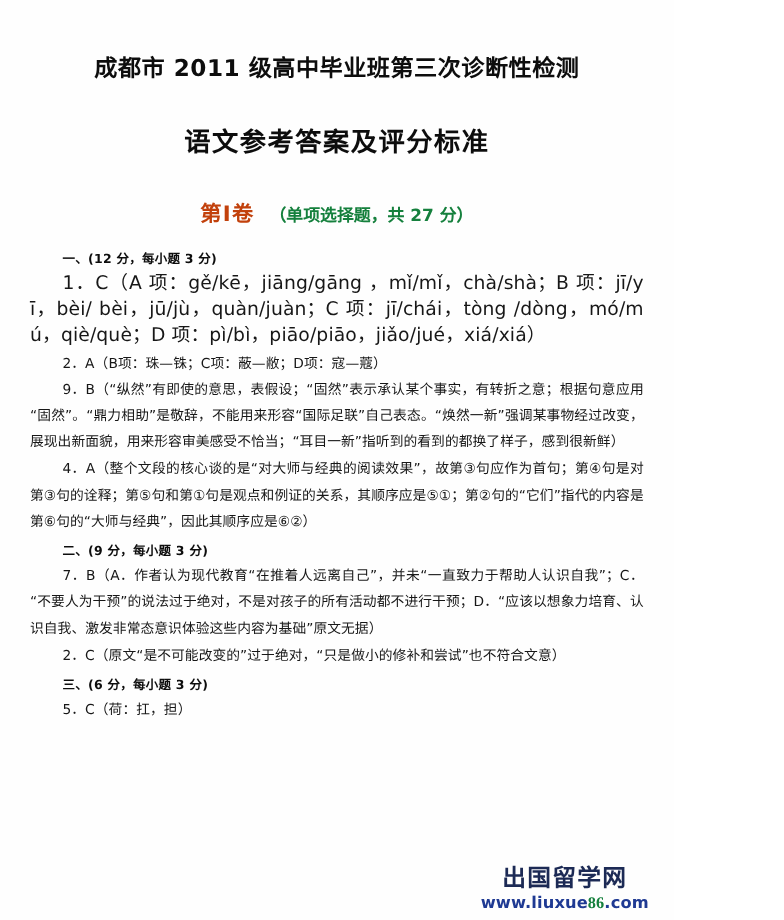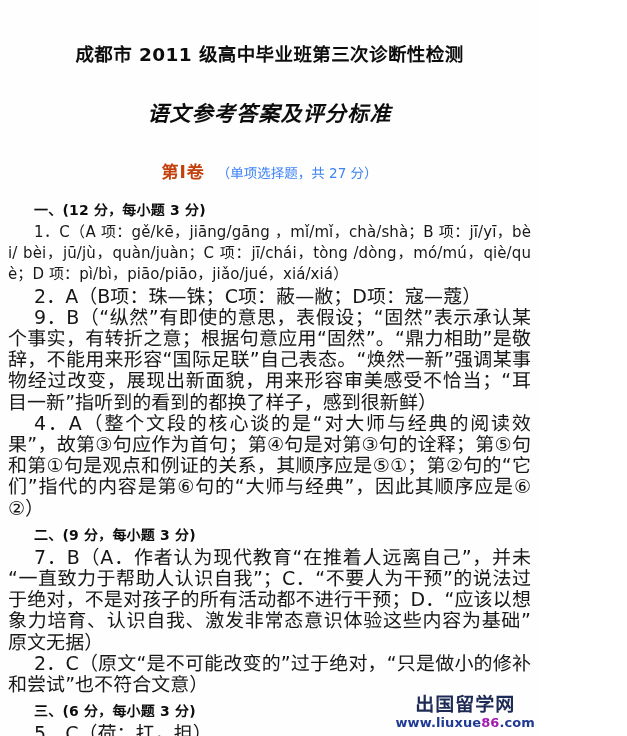--- a/index.html
+++ b/index.html
@@ -16,21 +16,21 @@
     font-family: "DejaVu Sans", "Liberation Sans", sans-serif;
     color: #171717;
     -webkit-font-smoothing: antialiased;
   }
 
   .page {
     position: relative;
     width: 539px;
     height: 736px;
     box-sizing: border-box;
-    padding: 0 8px;
+    padding: 0 24px;
     
     background: #fefefe;
   }
 
   
   .doc-title-1 {
     text-align: center;
     font-size: 18.5px;
     font-weight: bold;
     letter-spacing: 0.4px;
@@ -40,77 +40,76 @@
     font-family: "DejaVu Sans", "Liberation Sans", sans-serif;
   }
   .doc-title-2 {
     text-align: center;
     font-size: 21px;
     font-weight: bold;
     letter-spacing: 1.2px;
     margin: 0;
     padding-top: 31px;
     color: #0d0d0d;
-    font-style: italic;
   }
 
   .paper-head {
     text-align: center;
     margin: 0;
     padding-top: 37px;
     line-height: 1;
   }
   .paper-head .big {
     font-size: 17px;
     font-weight: bold;
     letter-spacing: 1px;
     color: #c2410c;
   }
   .paper-head .small {
     font-size: 13.5px;
-    font-weight: normal;
-    color: #3b82f6;
+    font-weight: bold;
+    color: #15803d;
     margin-left: 12px;
   }
 
   
   .body-block {
     padding-top: 13px;
   }
 
   .section-head {
-    font-size: 14px;
+    font-size: 10px;
     font-weight: bold;
     color: #0d0d0d;
     margin: 0;
     padding: 6px 0 1px 26px;
     letter-spacing: 0.2px;
     line-height: 1.5;
   }
 
   .answer-line {
-    font-size: 19px;
+    font-size: 11px;
     line-height: 21.2px;
     margin: 0;
     text-align: justify;
     text-justify: inter-ideograph;
     text-indent: 26px;
     color: #171717;
     letter-spacing: 0.05px;
     word-break: break-all;
   }
   .answer-line.pinyin {
     font-size: 15px;
     letter-spacing: 0.1px;
   }
 
   
   .watermark {
     position: absolute;
-    right: 4px;
+    right: 20px;
     bottom: 6px;
     text-align: center;
     line-height: 1.05;
     user-select: none;
   }
   .watermark .wm-cn {
     font-size: 19px;
     font-weight: bold;
     color: #1c2a55;
     letter-spacing: 1px;
@@ -118,21 +117,22 @@
   }
   .watermark .wm-url {
     font-size: 13px;
     font-weight: bold;
     color: #1f3a93;
     letter-spacing: 0.1px;
     display: block;
     margin-top: 1px;
   }
   .watermark .wm-url .hl {
-    color: #a21caf;
+    color: #15803d;
+    font-family: Liberation Serif, serif;
   }
 </style>
 </head>
 <body>
 
 <div class="page">
 
   <h1 class="doc-title-1">成都市 2011 级高中毕业班第三次诊断性检测</h1>
 
   <h2 class="doc-title-2">语文参考答案及评分标准</h2>

